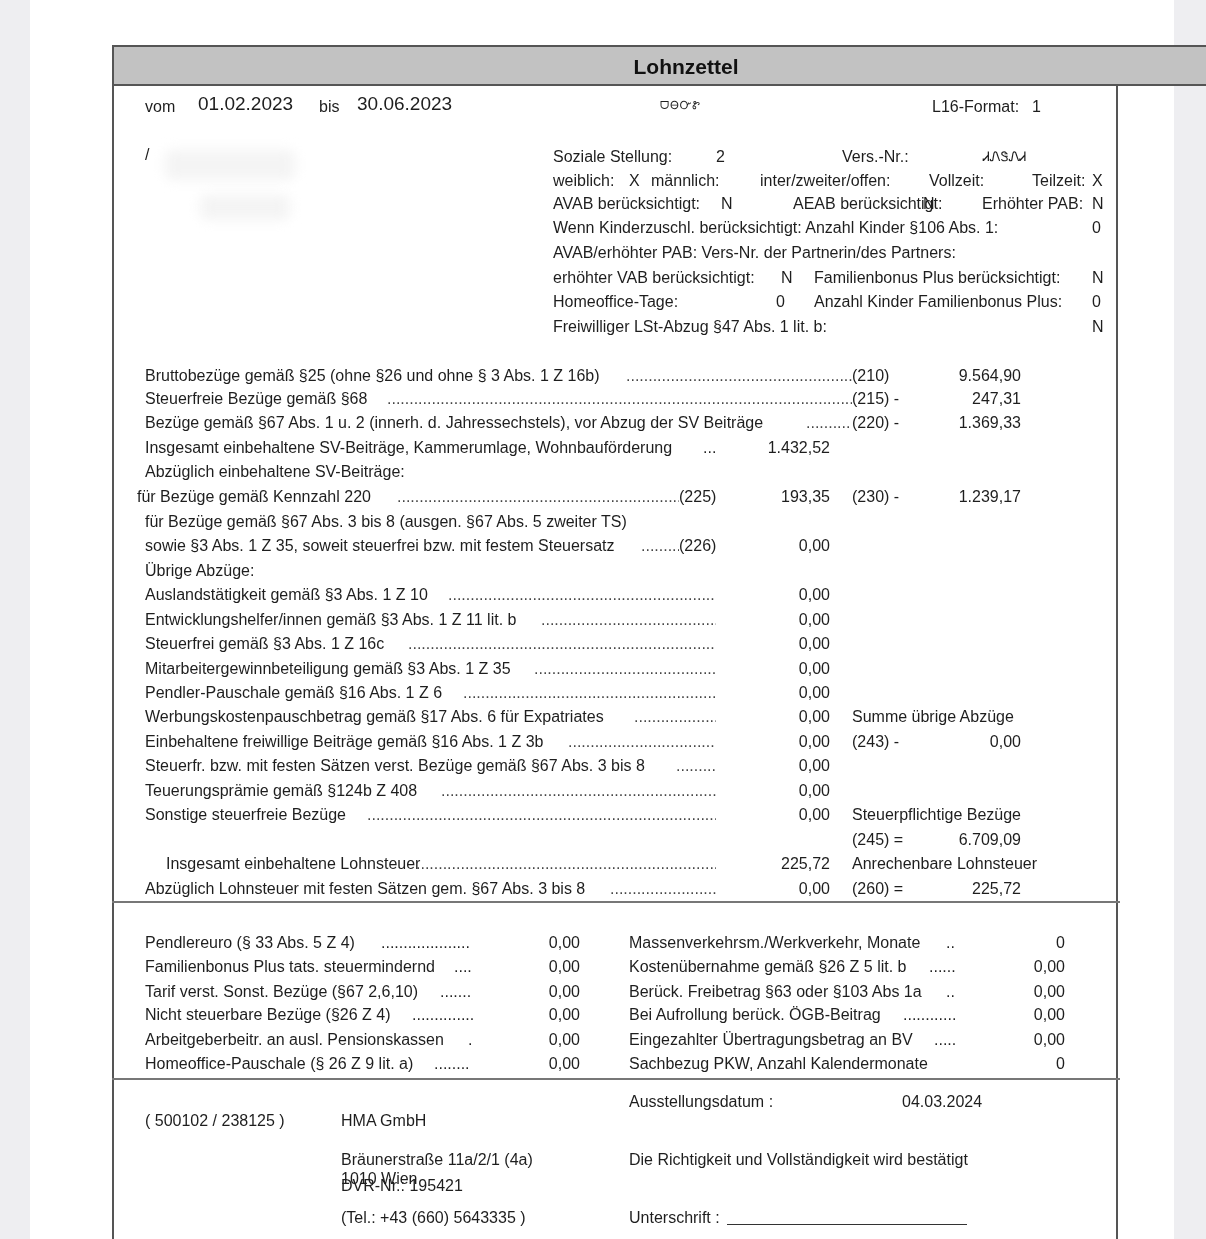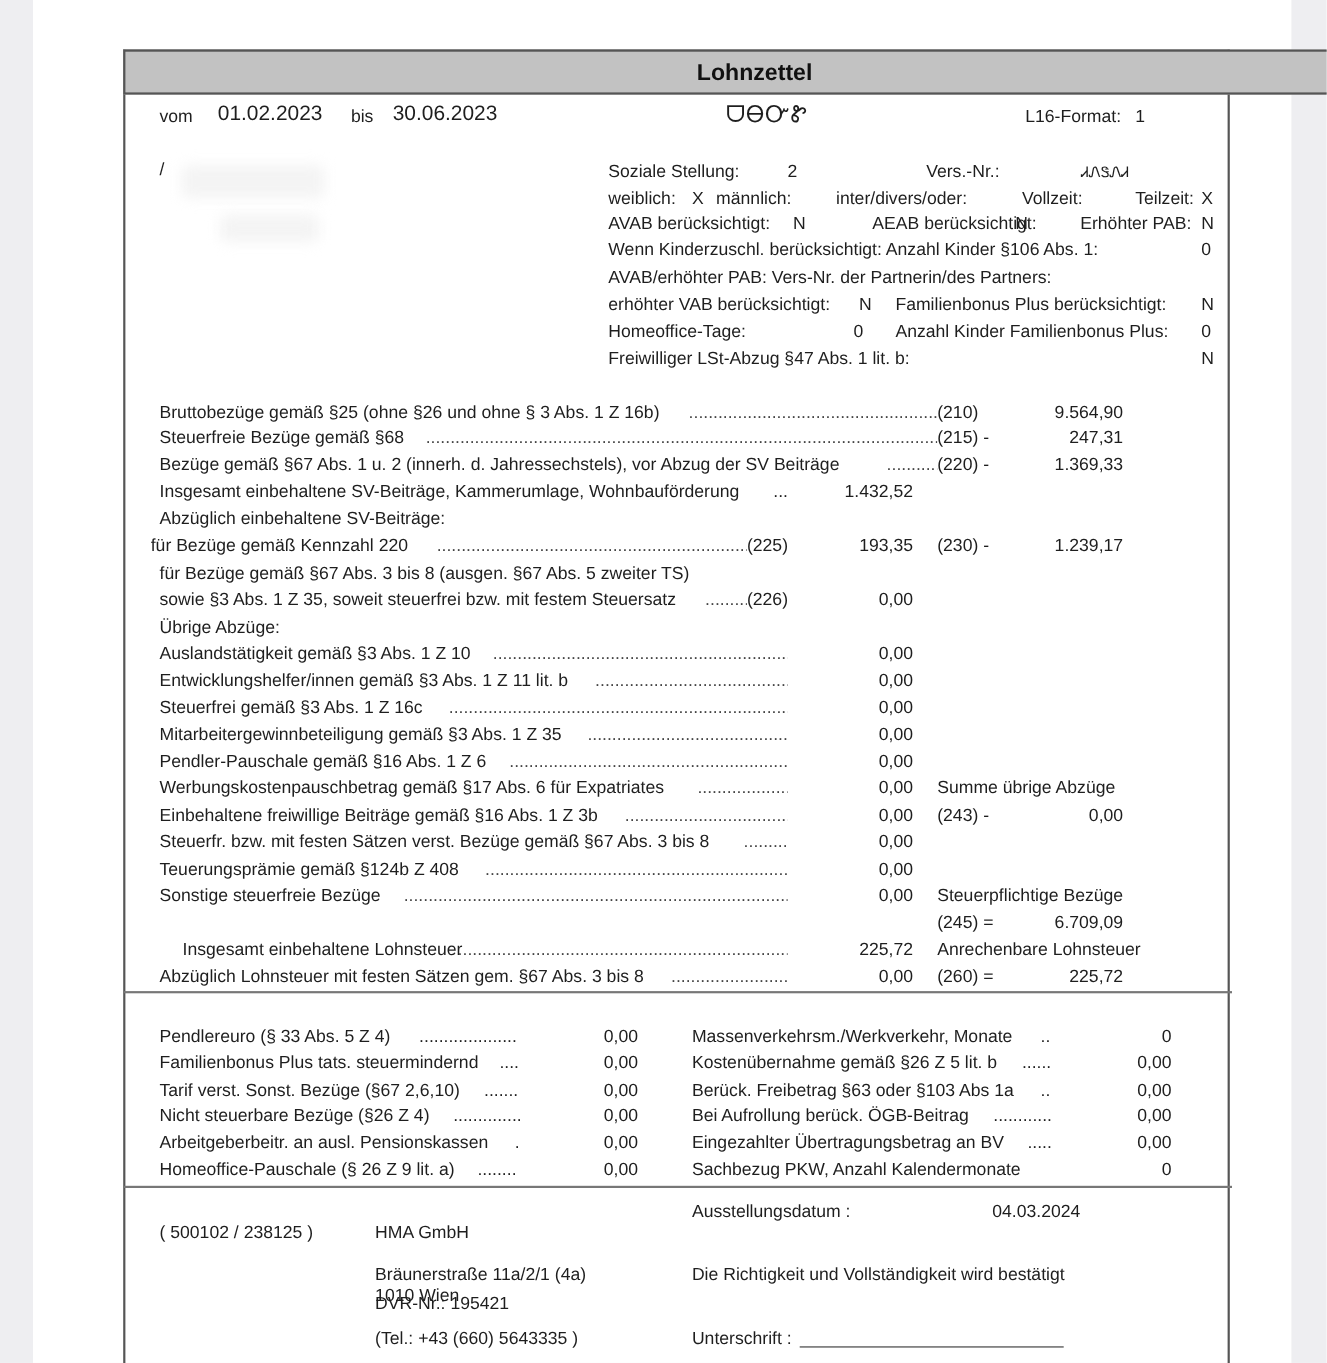--- a/index.html
+++ b/index.html
@@ -23,37 +23,37 @@
 <div class="frame"></div>
 
 <div class="titlebar">
   <div class="title">Lohnzettel</div>
 </div>
 
 <div class="t" style="left:145px;top:97px;">vom</div>
 <div class="t big" style="left:198px;top:94px;">01.02.2023</div>
 <div class="t" style="left:319px;top:97px;">bis</div>
 <div class="t big" style="left:357px;top:94px;">30.06.2023</div>
-<div class="t" style="left:660px;top:95px;font-size:21px;letter-spacing:1px;">ᗜᎾᏅᏑ</div>
+<div class="t" style="left:660px;top:95px;font-size:11px;letter-spacing:1px;">ᗜᎾᏅᏑ</div>
 <div class="t" style="left:932px;top:97px;">L16-Format:</div>
 <div class="t" style="left:1032px;top:97px;">1</div>
 
 <div class="t" style="left:145px;top:145px;">/</div>
 <div class="blur" style="left:165px;top:150px;width:130px;height:30px;"></div>
 <div class="blur" style="left:200px;top:195px;width:90px;height:25px;"></div>
 
 <div class="t" style="left:553px;top:147px;">Soziale Stellung:</div>
 <div class="t" style="left:716px;top:147px;">2</div>
 <div class="t" style="left:842px;top:147px;">Vers.-Nr.:</div>
 <div class="t" style="left:983px;top:147px;font-size:13px;">ᏗᏁᏕᏁᏗ</div>
 
 <div class="t" style="left:553px;top:171px;">weiblich:</div>
 <div class="t" style="left:629px;top:171px;">X</div>
 <div class="t" style="left:651px;top:171px;">männlich:</div>
-<div class="t" style="left:760px;top:171px;">inter/divers/oder:</div>
+<div class="t" style="left:760px;top:171px;">inter/zweiter/offen:</div>
 <div class="t" style="left:929px;top:171px;">Vollzeit:</div>
 <div class="t" style="left:1032px;top:171px;">Teilzeit:</div>
 <div class="t" style="left:1092px;top:171px;">X</div>
 
 <div class="t" style="left:553px;top:194px;">AVAB berücksichtigt:</div>
 <div class="t" style="left:721px;top:194px;">N</div>
 <div class="t" style="left:793px;top:194px;">AEAB berücksichtigt:</div>
 <div class="t" style="left:923px;top:194px;">N</div>
 <div class="t" style="left:982px;top:194px;">Erhöhter PAB:</div>
 <div class="t" style="left:1092px;top:194px;">N</div>

